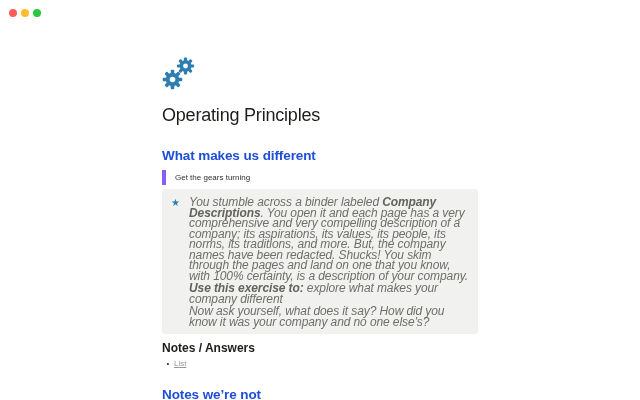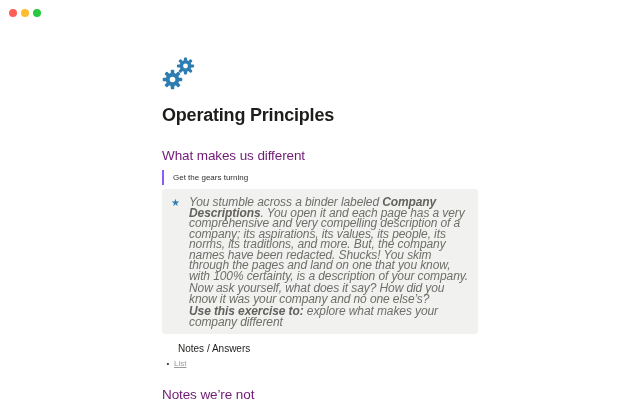--- a/index.html
+++ b/index.html
@@ -38,36 +38,36 @@
   }
   .page-icon {
     margin-top: 56px;
     width: 34px; height: 34px;
     cursor: pointer;
   }
   .page-title {
     margin-top: 14px;
     font-size: 18px;
     line-height: 22px;
-    font-weight: 700;
+    font-weight: 400;
     color: #1d1d1b;
     letter-spacing: -0.2px;
   }
   .h2 {
     font-size: 13.5px;
     line-height: 17px;
-    font-weight: 400;
-    color: #701a75;
+    font-weight: 700;
+    color: #1d4ed8;
     letter-spacing: -0.1px;
   }
   .h2.first  { margin-top: 21px; }
   .h2.second { margin-top: 17px; }
   .quote {
     margin-top: 6px;
-    border-left: 2px solid #8b5cf6;
+    border-left: 4px solid #8b5cf6;
     padding: 2px 0 2px 9px;
     font-size: 8px;
     line-height: 11px;
     color: #2f2f2d;
   }
   .callout {
     margin-top: 4px;
     background: #f1f1ef;
     border-radius: 3px;
     padding: 8px 10px 7px 9px;
@@ -88,25 +88,24 @@
     line-height: 10.5px;
     letter-spacing: -0.1px;
     font-style: italic;
     color: #6f6e6a;
   }
   .callout-body p { margin-bottom: 2px; }
   .callout-body p:last-child { margin-bottom: 0; }
   .callout-body b { font-weight: 700; color: #63625e; }
   .notes-label {
     margin-top: 9px;
-    font-size: 10px;
+    font-size: 12px;
     line-height: 11px;
-    font-weight: 400;
+    font-weight: 700;
     color: #1d1d1b;
-    margin-left: 16px;
   }
   .bullet-row {
     margin-top: 5px;
     display: flex;
     align-items: center;
     font-size: 8px;
     line-height: 10px;
   }
   .bullet-dot {
     width: 12px;
@@ -174,22 +173,22 @@
     <div class="page-title">Operating Principles</div>
 
     <div class="h2 first">What makes us different</div>
 
     <div class="quote">Get the gears turning</div>
 
     <div class="callout">
       <div class="callout-star">★</div>
       <div class="callout-body">
         <p><span>You stumble across a binder labeled </span><b>Company Descriptions</b><span>. You open it and each page has a very comprehensive and very compelling description of a company; its aspirations, its values, its people, its norms, its traditions, and more. But, the company names have been redacted. Shucks! You skim through the pages and land on one that you know, with 100% certainty, is a description of your company.</span></p>
+        <p><b>Use this exercise to:</b><span> explore what makes your company different</span></p>
         <p>Now ask yourself, what does it say? How did you know it was your company and no one else’s?</p>
-        <p><b>Use this exercise to:</b><span> explore what makes your company different</span></p>
       </div>
     </div>
 
     <div class="notes-label">Notes / Answers</div>
 
     <div class="bullet-row">
       <span class="bullet-dot">•</span>
       <span class="bullet-text">List</span>
     </div>
 

